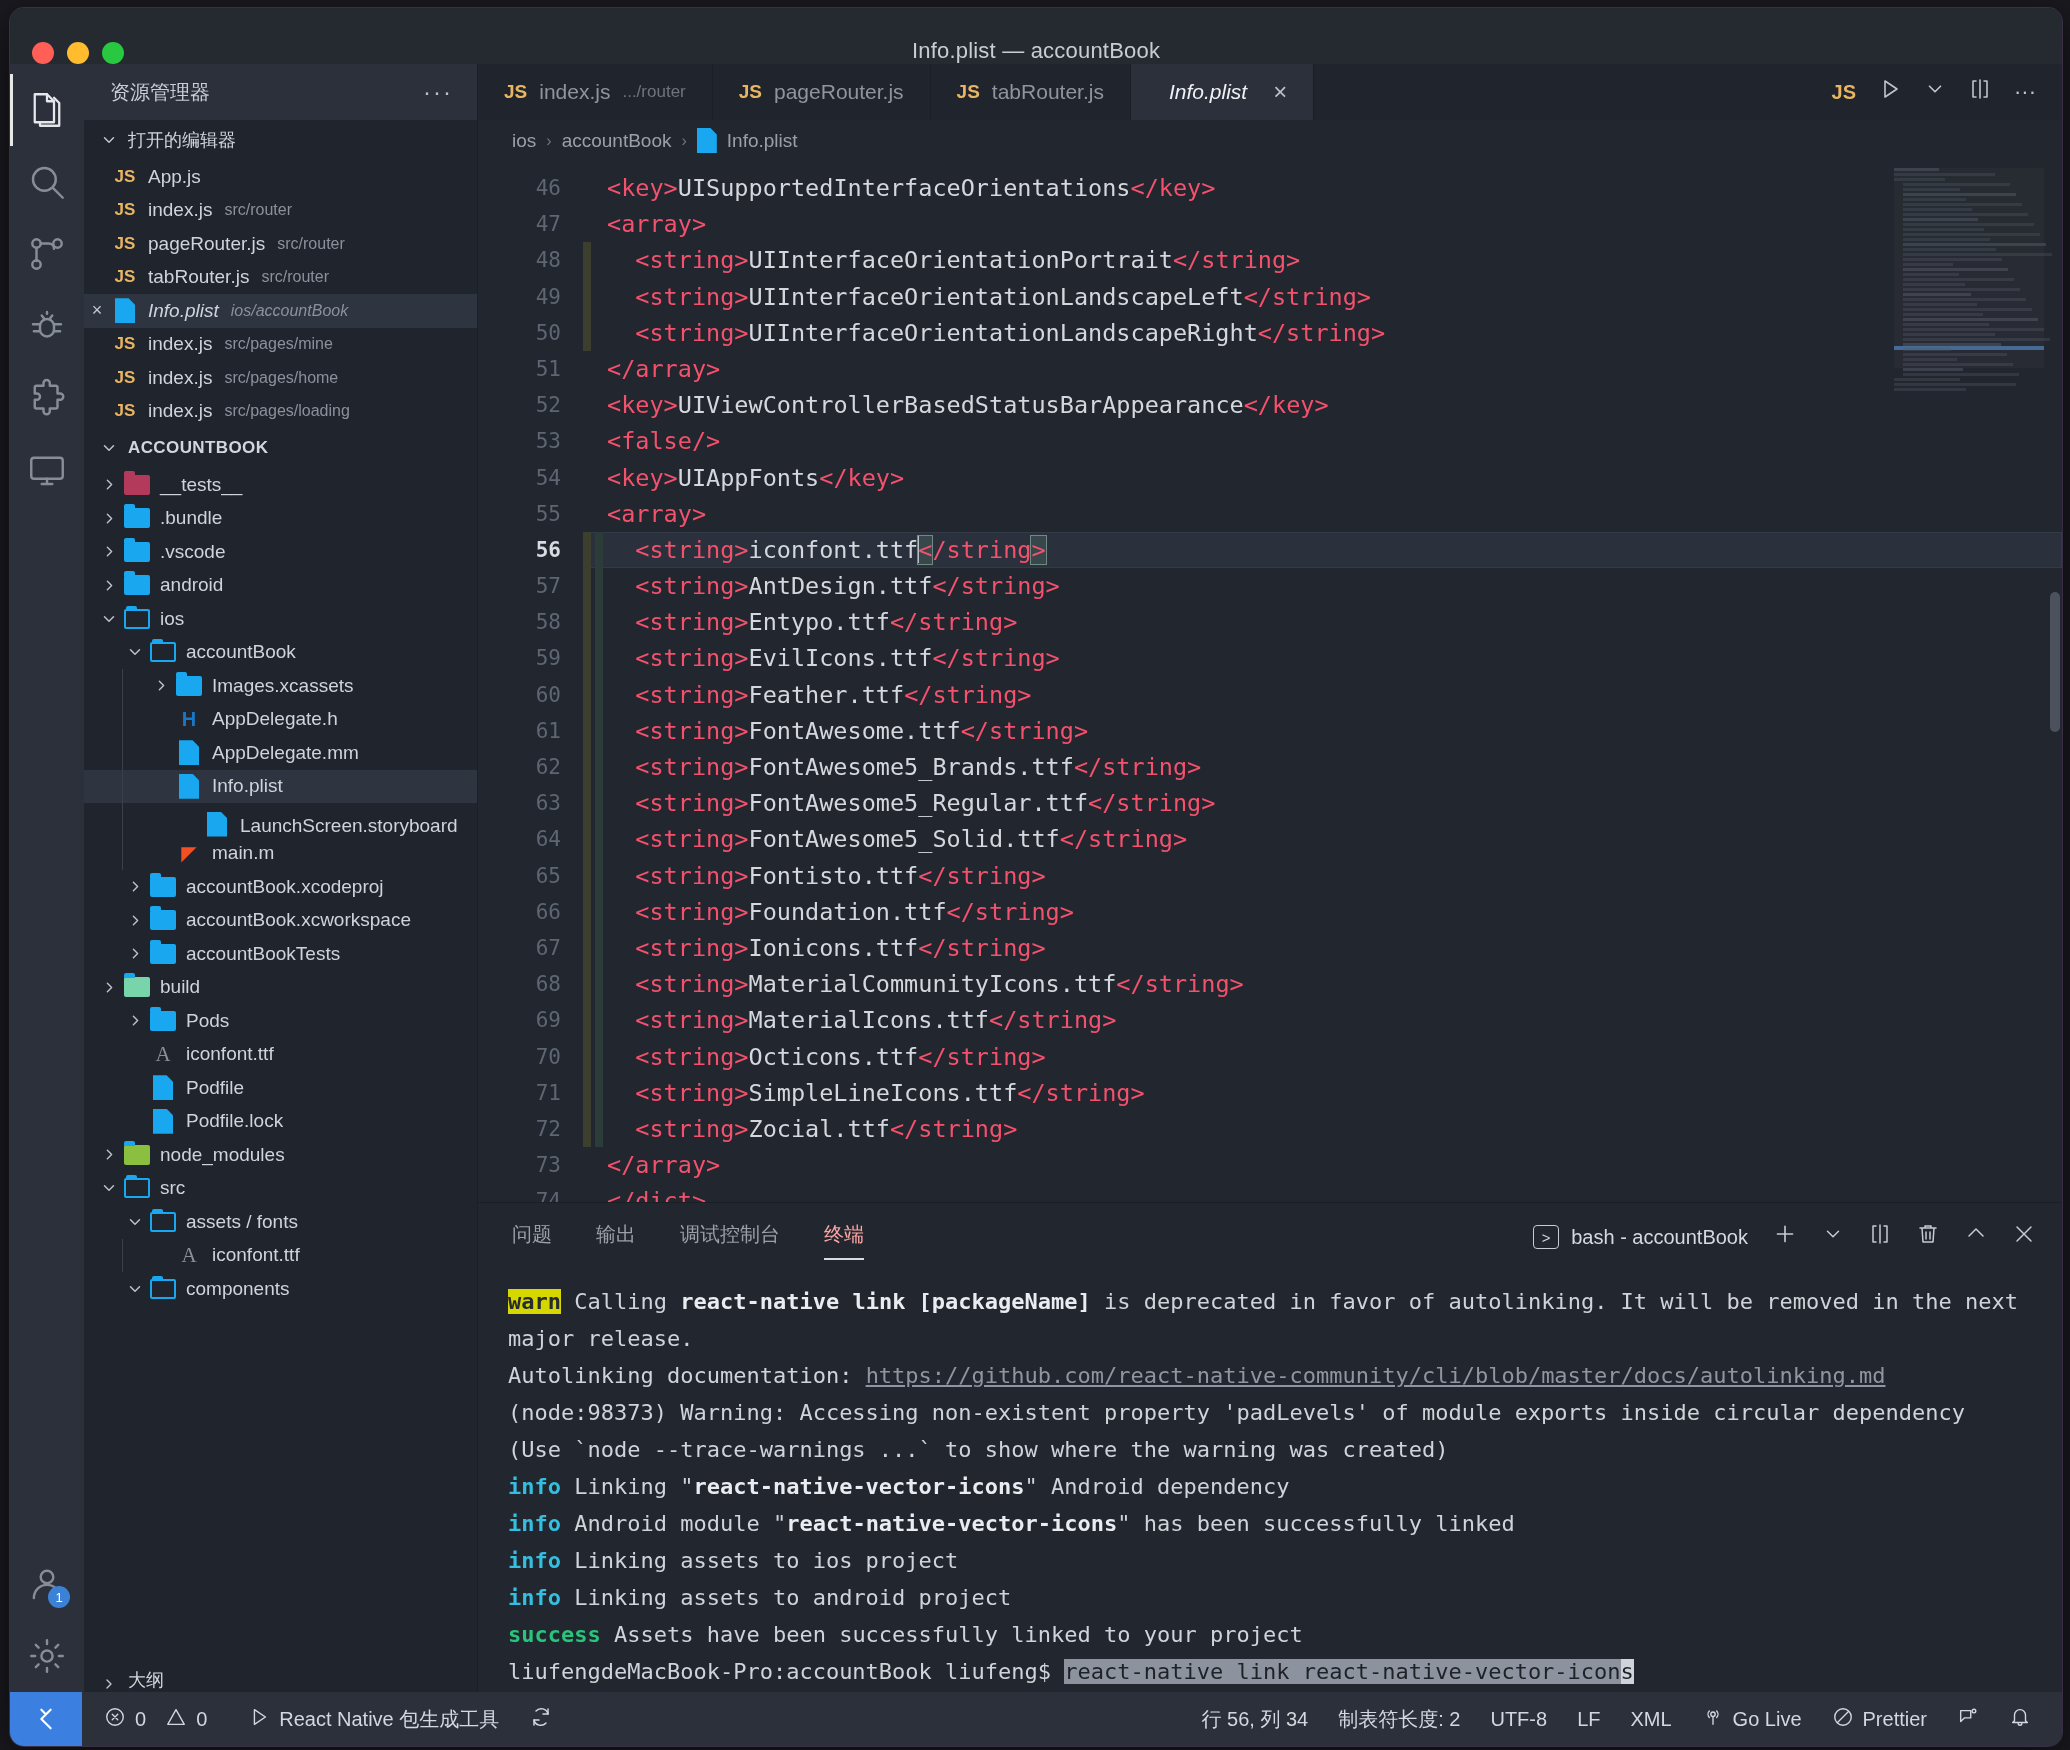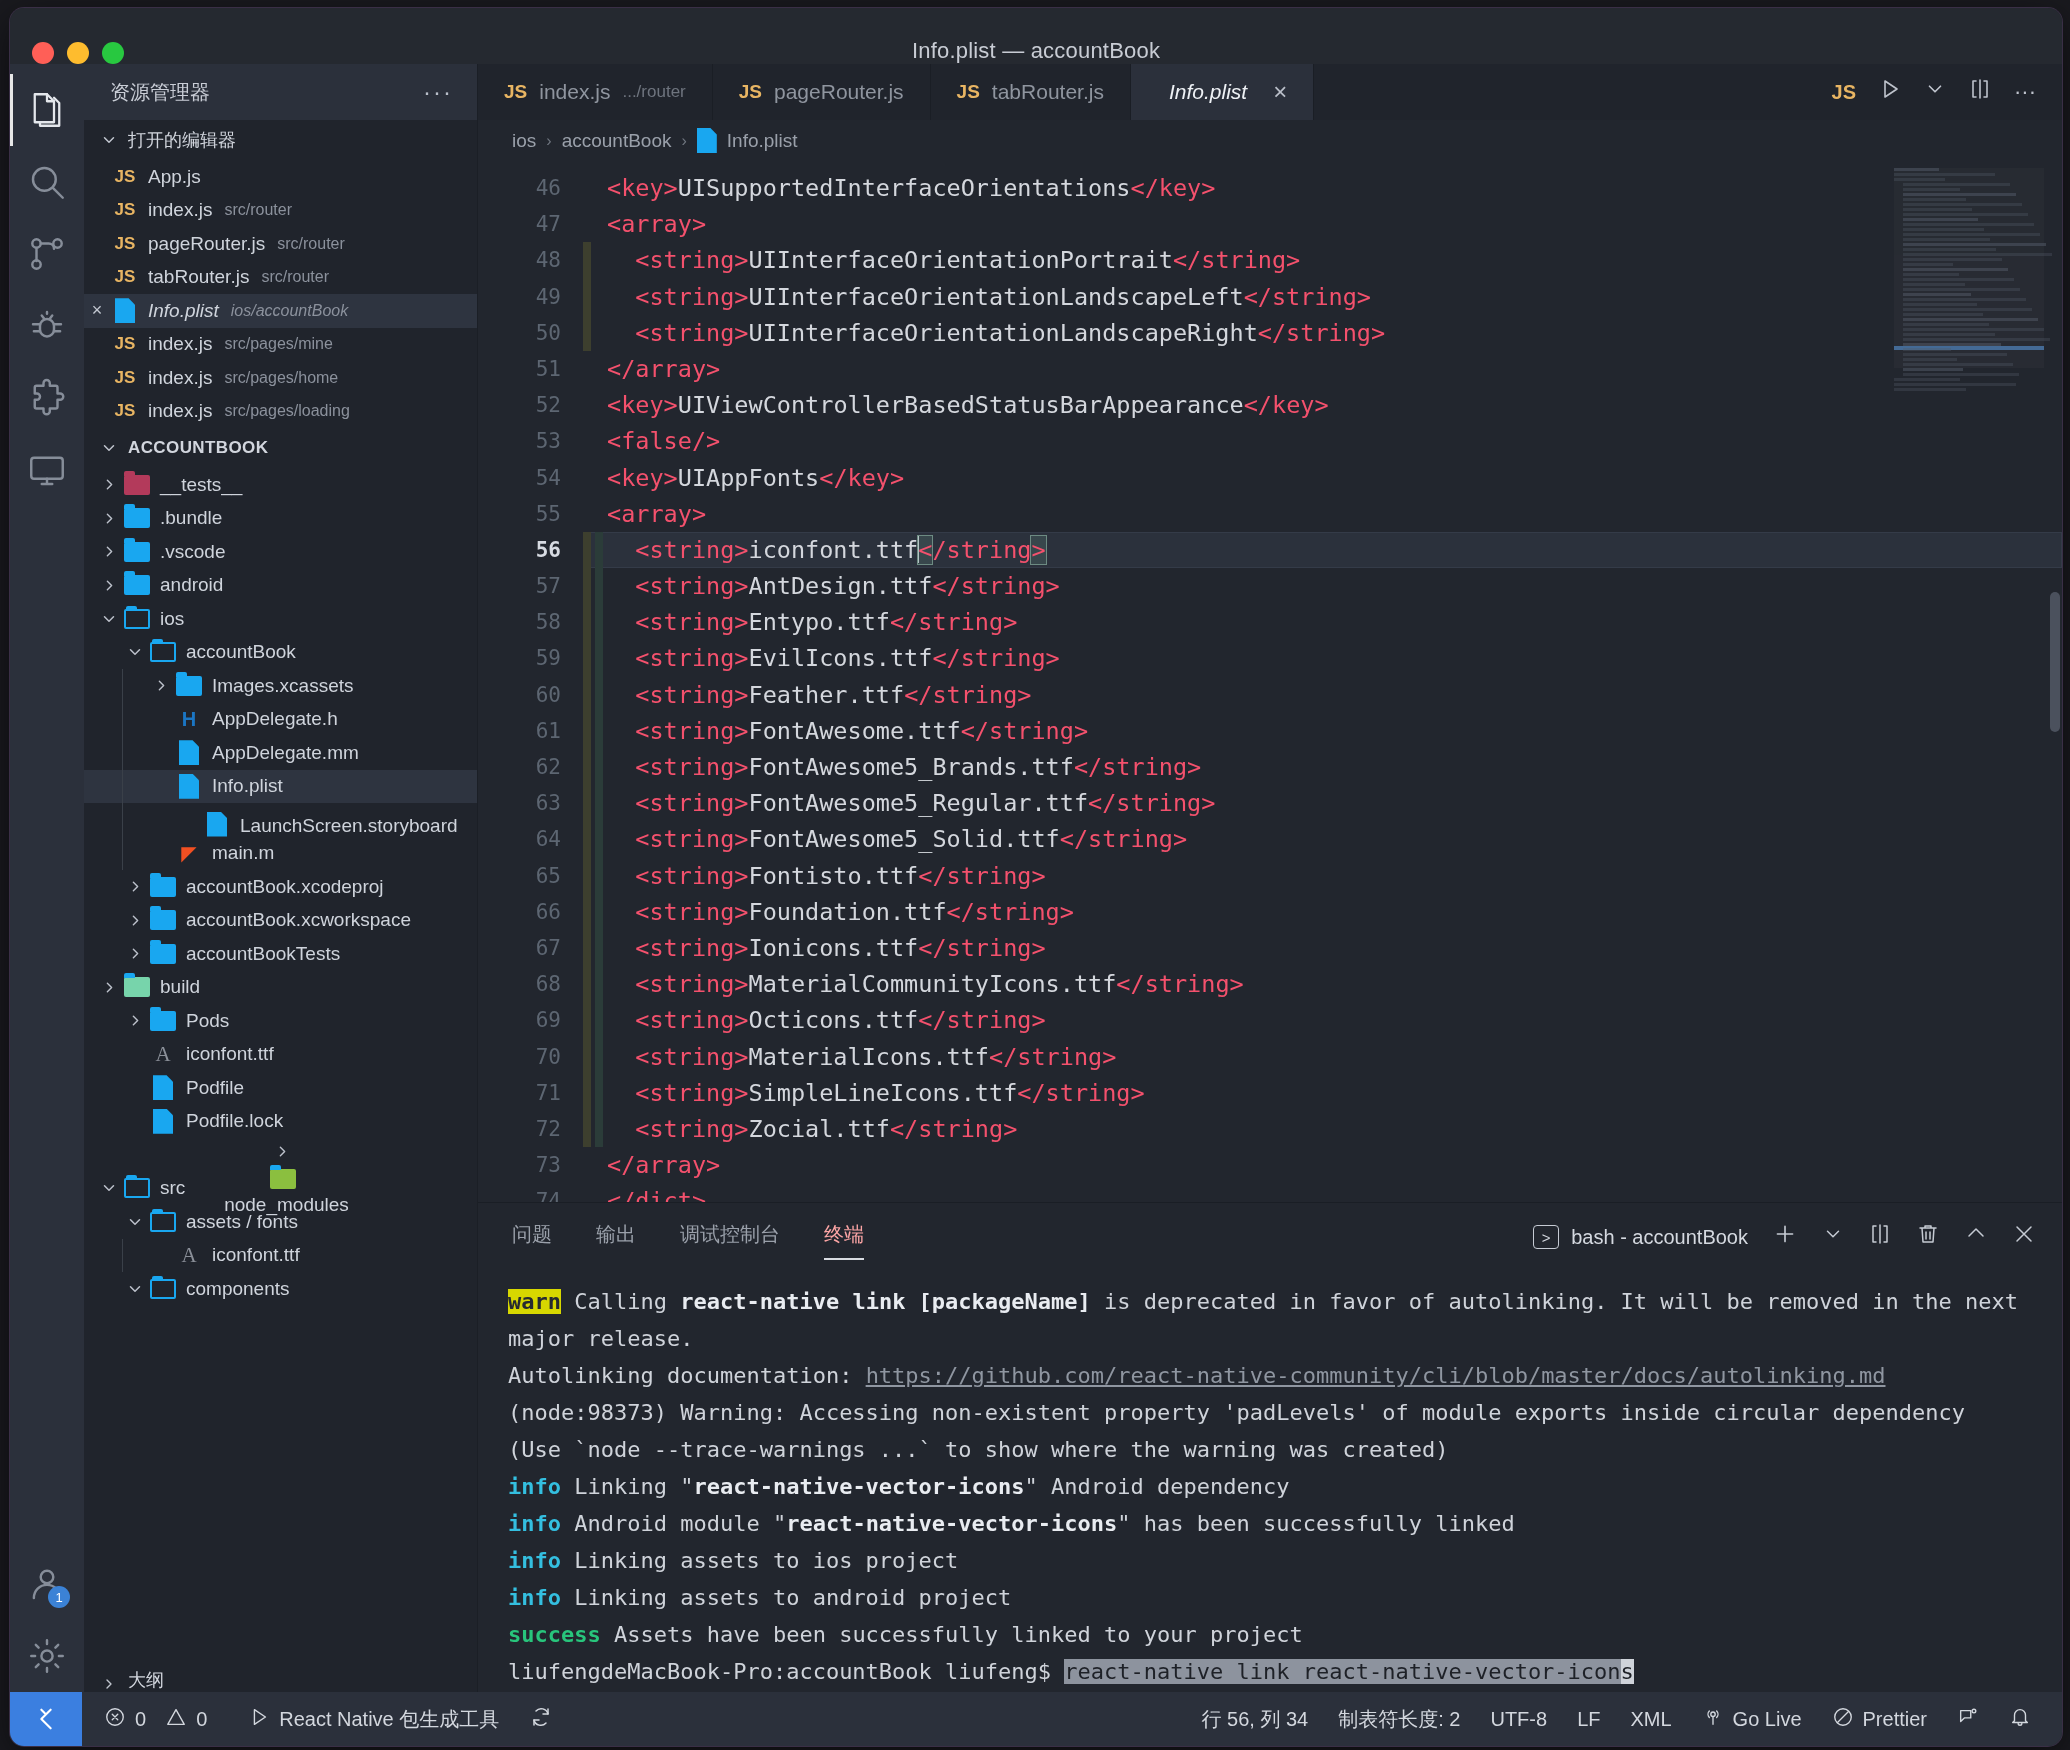--- a/index.html
+++ b/index.html
@@ -572,21 +572,21 @@
             </span>
             <span class="name">Podfile</span>
           </div>
           <div class="row" style="padding-left: 38px;">
             <span class="twisty"></span>
             <span class="ico">
               <span class="file-ico"></span>
             </span>
             <span class="name">Podfile.lock</span>
           </div>
-          <div class="row" style="padding-left: 12px; flex-direction: column;">
+          <div class="row" style="padding-left: 12px;">
             <span class="twisty">
               <svg width="17" height="17" viewBox="0 0 24 24" fill="none" stroke="#bcc1cb" stroke-width="2">
                 <path d="M9 6l6 6-6 6"></path>
               </svg>
             </span>
             <span class="ico">
               <span class="folder node"></span>
             </span>
             <span class="name">node_modules</span>
           </div>
@@ -743,22 +743,22 @@
             <div class="codeline"><span class="fold-a" style="top: 0px; bottom: 0px;"></span><span class="fold-b" style="top: 0px; bottom: 0px;"></span><span>  </span><span class="tag">&lt;string&gt;</span><span>EvilIcons.ttf</span><span class="tag">&lt;/string&gt;</span></div>
             <div class="codeline"><span class="fold-a" style="top: 0px; bottom: 0px;"></span><span class="fold-b" style="top: 0px; bottom: 0px;"></span><span>  </span><span class="tag">&lt;string&gt;</span><span>Feather.ttf</span><span class="tag">&lt;/string&gt;</span></div>
             <div class="codeline"><span class="fold-a" style="top: 0px; bottom: 0px;"></span><span class="fold-b" style="top: 0px; bottom: 0px;"></span><span>  </span><span class="tag">&lt;string&gt;</span><span>FontAwesome.ttf</span><span class="tag">&lt;/string&gt;</span></div>
             <div class="codeline"><span class="fold-a" style="top: 0px; bottom: 0px;"></span><span class="fold-b" style="top: 0px; bottom: 0px;"></span><span>  </span><span class="tag">&lt;string&gt;</span><span>FontAwesome5_Brands.ttf</span><span class="tag">&lt;/string&gt;</span></div>
             <div class="codeline"><span class="fold-a" style="top: 0px; bottom: 0px;"></span><span class="fold-b" style="top: 0px; bottom: 0px;"></span><span>  </span><span class="tag">&lt;string&gt;</span><span>FontAwesome5_Regular.ttf</span><span class="tag">&lt;/string&gt;</span></div>
             <div class="codeline"><span class="fold-a" style="top: 0px; bottom: 0px;"></span><span class="fold-b" style="top: 0px; bottom: 0px;"></span><span>  </span><span class="tag">&lt;string&gt;</span><span>FontAwesome5_Solid.ttf</span><span class="tag">&lt;/string&gt;</span></div>
             <div class="codeline"><span class="fold-a" style="top: 0px; bottom: 0px;"></span><span class="fold-b" style="top: 0px; bottom: 0px;"></span><span>  </span><span class="tag">&lt;string&gt;</span><span>Fontisto.ttf</span><span class="tag">&lt;/string&gt;</span></div>
             <div class="codeline"><span class="fold-a" style="top: 0px; bottom: 0px;"></span><span class="fold-b" style="top: 0px; bottom: 0px;"></span><span>  </span><span class="tag">&lt;string&gt;</span><span>Foundation.ttf</span><span class="tag">&lt;/string&gt;</span></div>
             <div class="codeline"><span class="fold-a" style="top: 0px; bottom: 0px;"></span><span class="fold-b" style="top: 0px; bottom: 0px;"></span><span>  </span><span class="tag">&lt;string&gt;</span><span>Ionicons.ttf</span><span class="tag">&lt;/string&gt;</span></div>
             <div class="codeline"><span class="fold-a" style="top: 0px; bottom: 0px;"></span><span class="fold-b" style="top: 0px; bottom: 0px;"></span><span>  </span><span class="tag">&lt;string&gt;</span><span>MaterialCommunityIcons.ttf</span><span class="tag">&lt;/string&gt;</span></div>
+            <div class="codeline"><span class="fold-a" style="top: 0px; bottom: 0px;"></span><span class="fold-b" style="top: 0px; bottom: 0px;"></span><span>  </span><span class="tag">&lt;string&gt;</span><span>MaterialIcons.ttf</span><span class="tag">&lt;/string&gt;</span></div>
             <div class="codeline"><span class="fold-a" style="top: 0px; bottom: 0px;"></span><span class="fold-b" style="top: 0px; bottom: 0px;"></span><span>  </span><span class="tag">&lt;string&gt;</span><span>Octicons.ttf</span><span class="tag">&lt;/string&gt;</span></div>
-            <div class="codeline"><span class="fold-a" style="top: 0px; bottom: 0px;"></span><span class="fold-b" style="top: 0px; bottom: 0px;"></span><span>  </span><span class="tag">&lt;string&gt;</span><span>MaterialIcons.ttf</span><span class="tag">&lt;/string&gt;</span></div>
             <div class="codeline"><span class="fold-a" style="top: 0px; bottom: 0px;"></span><span class="fold-b" style="top: 0px; bottom: 0px;"></span><span>  </span><span class="tag">&lt;string&gt;</span><span>SimpleLineIcons.ttf</span><span class="tag">&lt;/string&gt;</span></div>
             <div class="codeline"><span class="fold-a" style="top: 0px; bottom: 0px;"></span><span class="fold-b" style="top: 0px; bottom: 0px;"></span><span>  </span><span class="tag">&lt;string&gt;</span><span>Zocial.ttf</span><span class="tag">&lt;/string&gt;</span></div>
             <div class="codeline"><span class="tag">&lt;/array&gt;</span></div>
             <div class="codeline"><span class="tag">&lt;/dict&gt;</span></div>
           </div>
         <div class="minimap" id="minimap">
           <div class="mmbox"></div>
           <div class="mmhl"></div>
         <div class="mmline" style="width: 30%; margin-left: 0px; opacity: 0.55;"></div>
             <div class="mmline" style="width: 67%; margin-left: 0px; opacity: 0.35;"></div>

